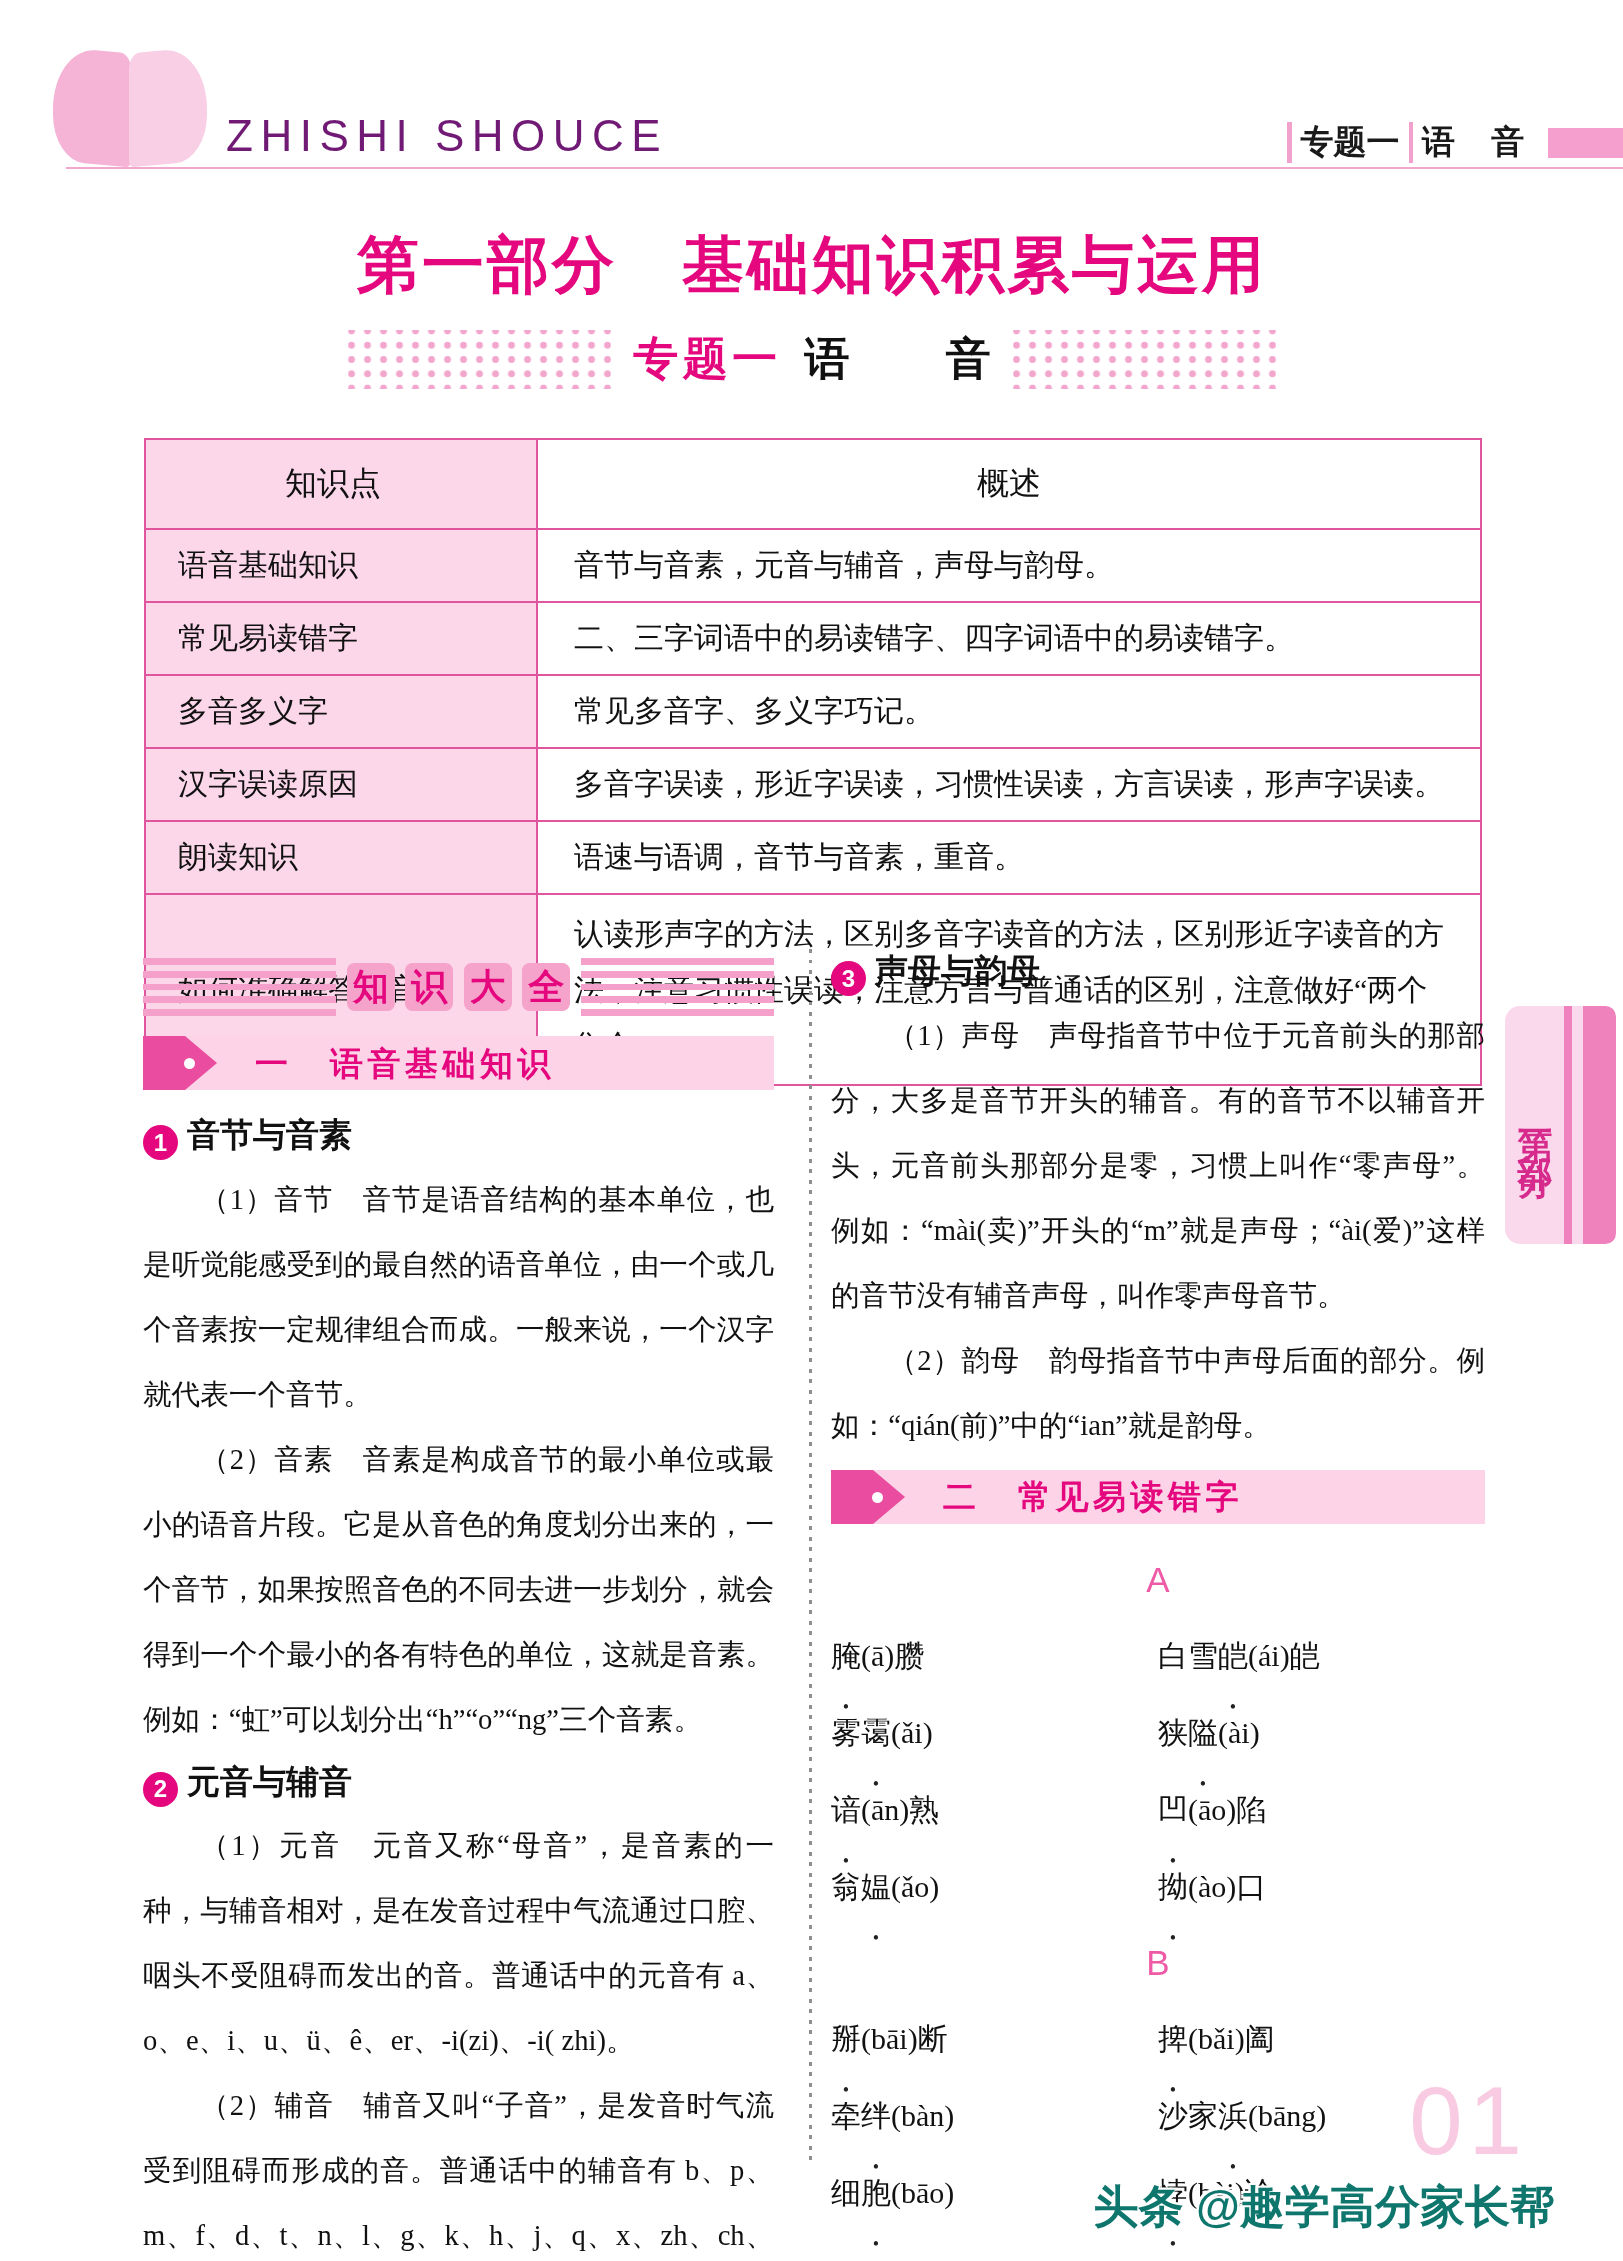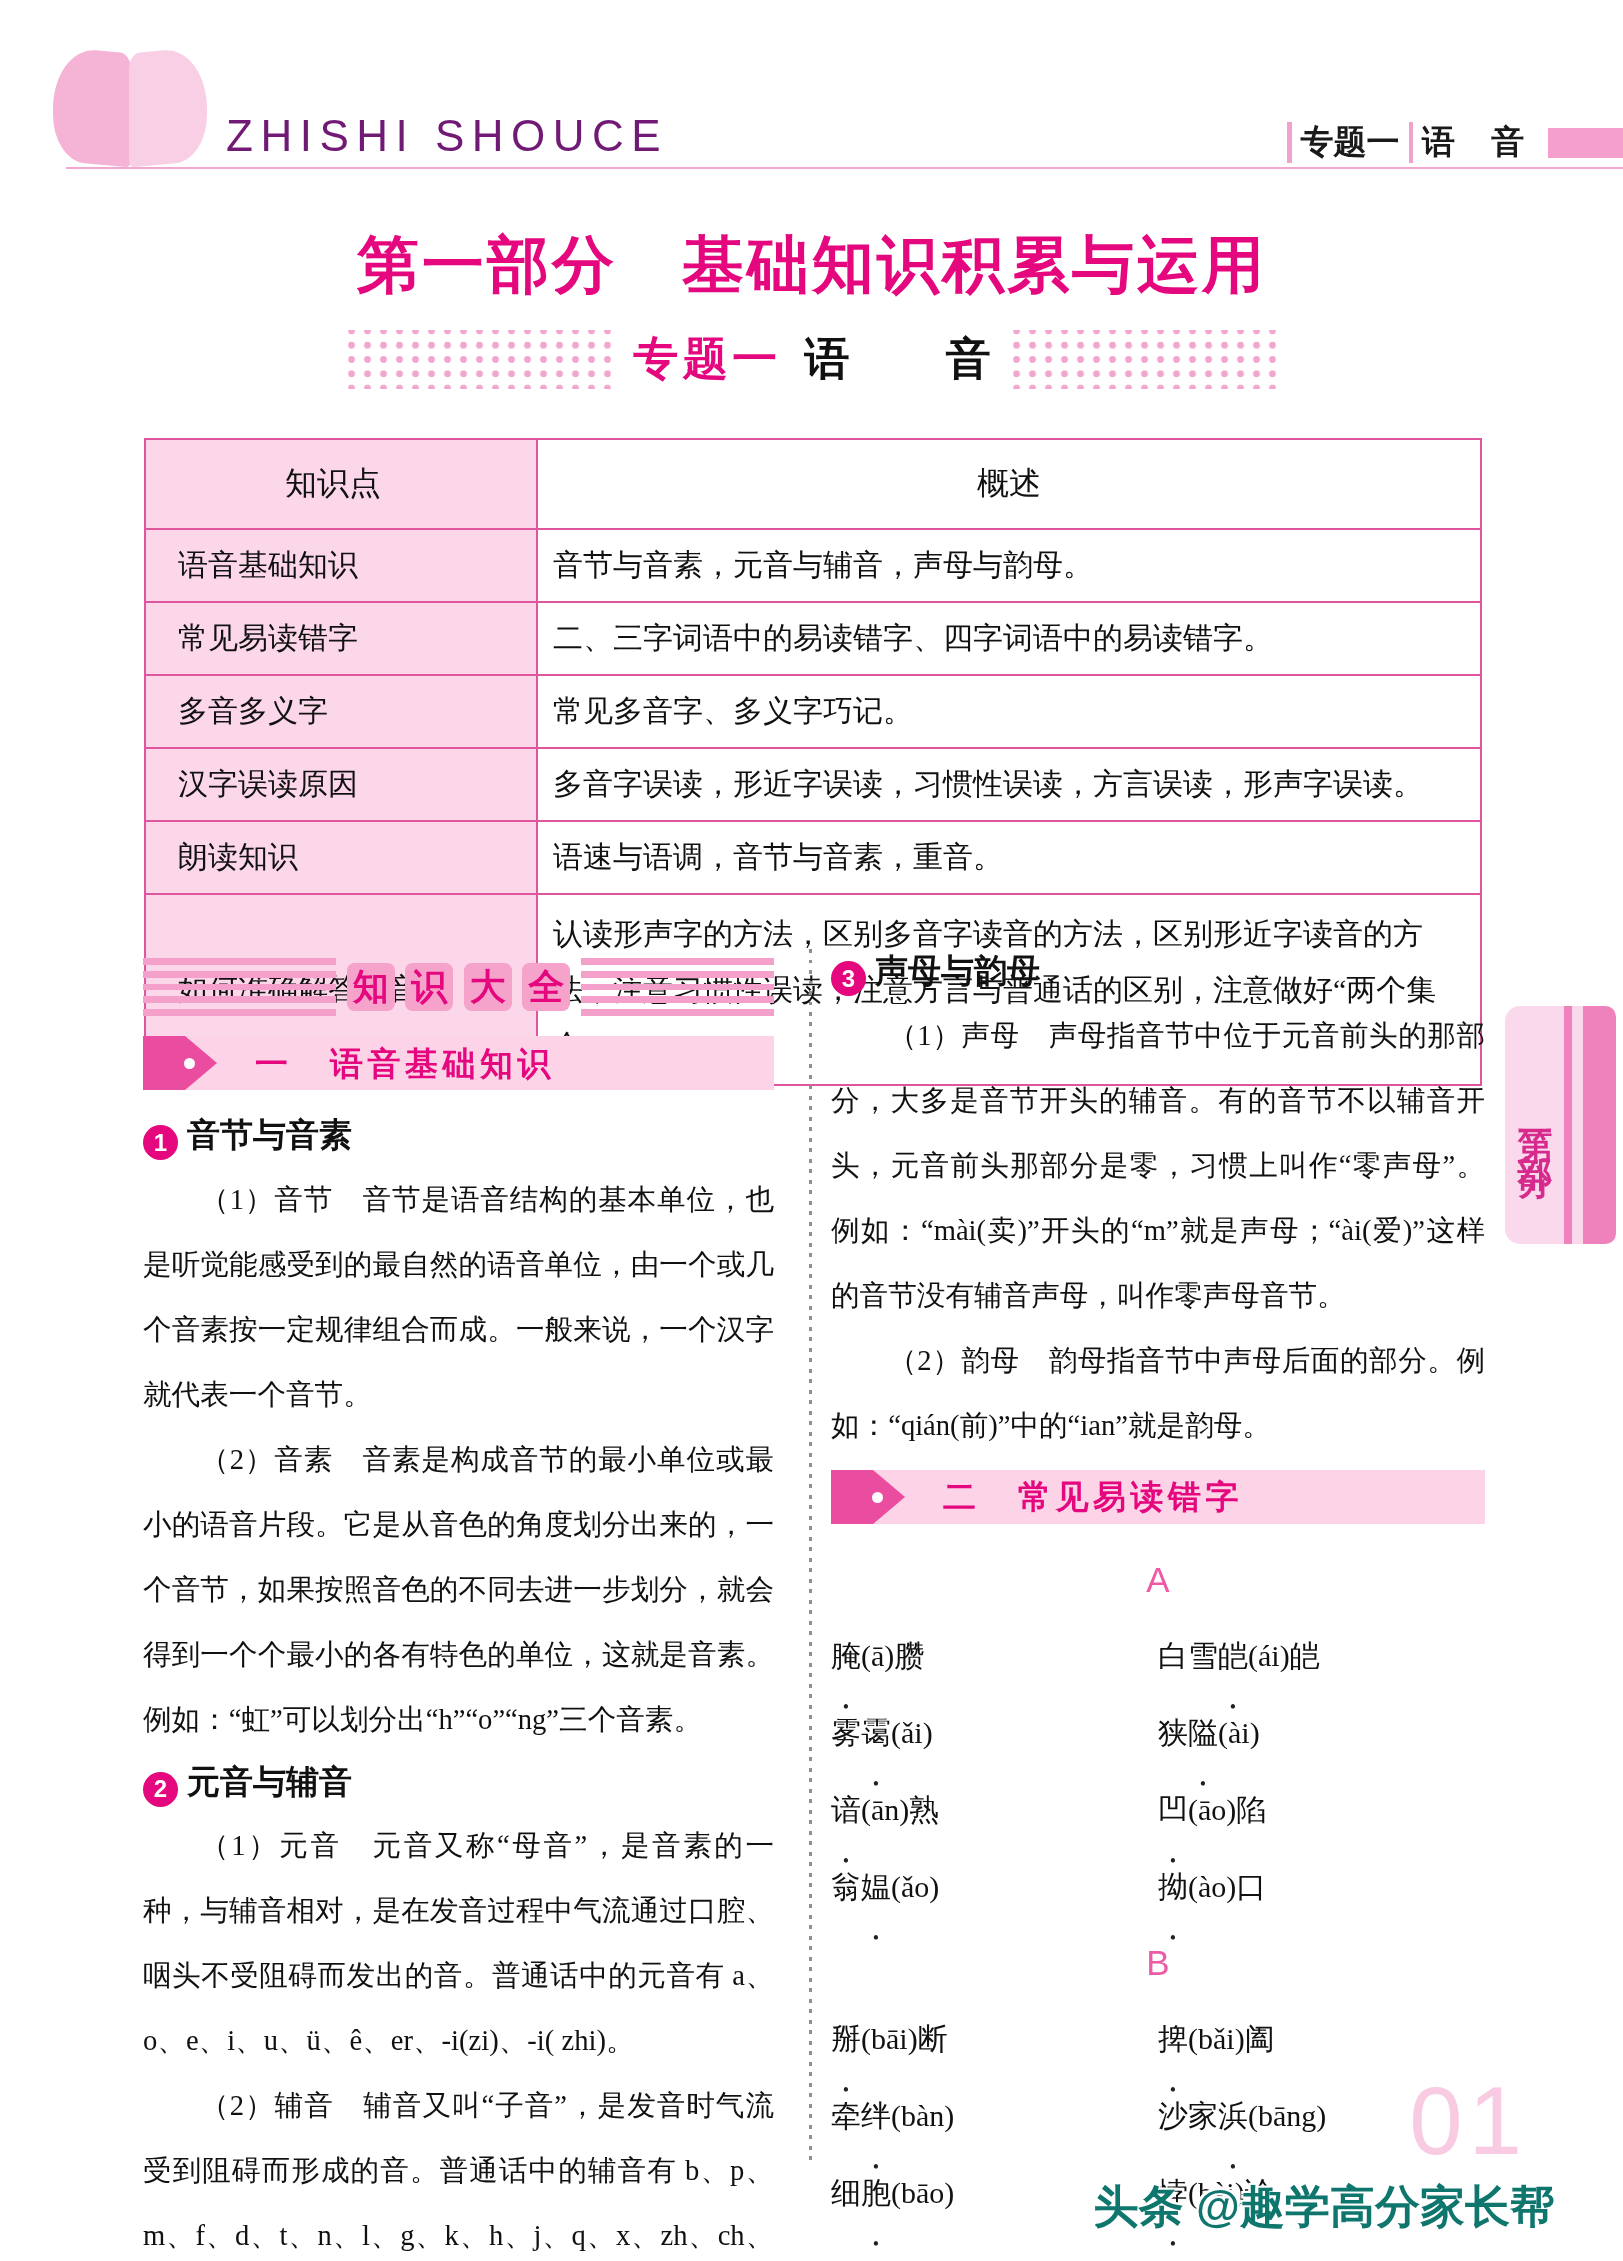--- a/index.html
+++ b/index.html
@@ -28,21 +28,21 @@
   .dotblock { width:263px; height:59px;
     background-image:radial-gradient(circle, #f2a6cd 3.2px, transparent 3.8px);
     background-size:16px 14.3px; background-position:center; }
   .subtitle-prefix { font-weight:bold; font-size:45px; color:#e5077e; letter-spacing:4.5px; }
   .subtitle-name { font-weight:bold; font-size:45px; color:#111; letter-spacing:25.6px; margin-right:-25.6px; }
   
   table.overview { position:absolute; left:144px; top:438px; width:1338px;
     border-collapse:collapse; font-size:30px; }
   table.overview td { border:2.3px solid #e0569e; }
   table.overview td.pt { background:#fcd7ea; width:357px; padding-left:32px; }
-  table.overview td.sm { background:#fff; padding:0 15px; }
+  table.overview td.sm { background:#fff; padding:0 36px; }
   table.overview tr.hd td { height:56px; text-align:center; padding:16px; font-size:32px; }
   table.overview tr.hd td.pt { padding-left:0; }
   table.overview tr.bd td { height:69px;margin-left:40px; }
   table.overview tr.last td.sm { line-height:56px; padding-top:10.5px; padding-bottom:10.5px; }
   
   .col-left  { position:absolute; left:143px;  top:949px; width:631px; font-size:28.6px; line-height:65px; }
   .col-right { position:absolute; left:831px; top:941px; width:654px; font-size:28.6px; line-height:65px; }
   .col-divider { position:absolute; left:809px; top:949px; height:1212px; width:3px;
     background-image:repeating-linear-gradient(to bottom, #8f8f8f 0 3.8px, transparent 3.8px 10.5px); }
   

